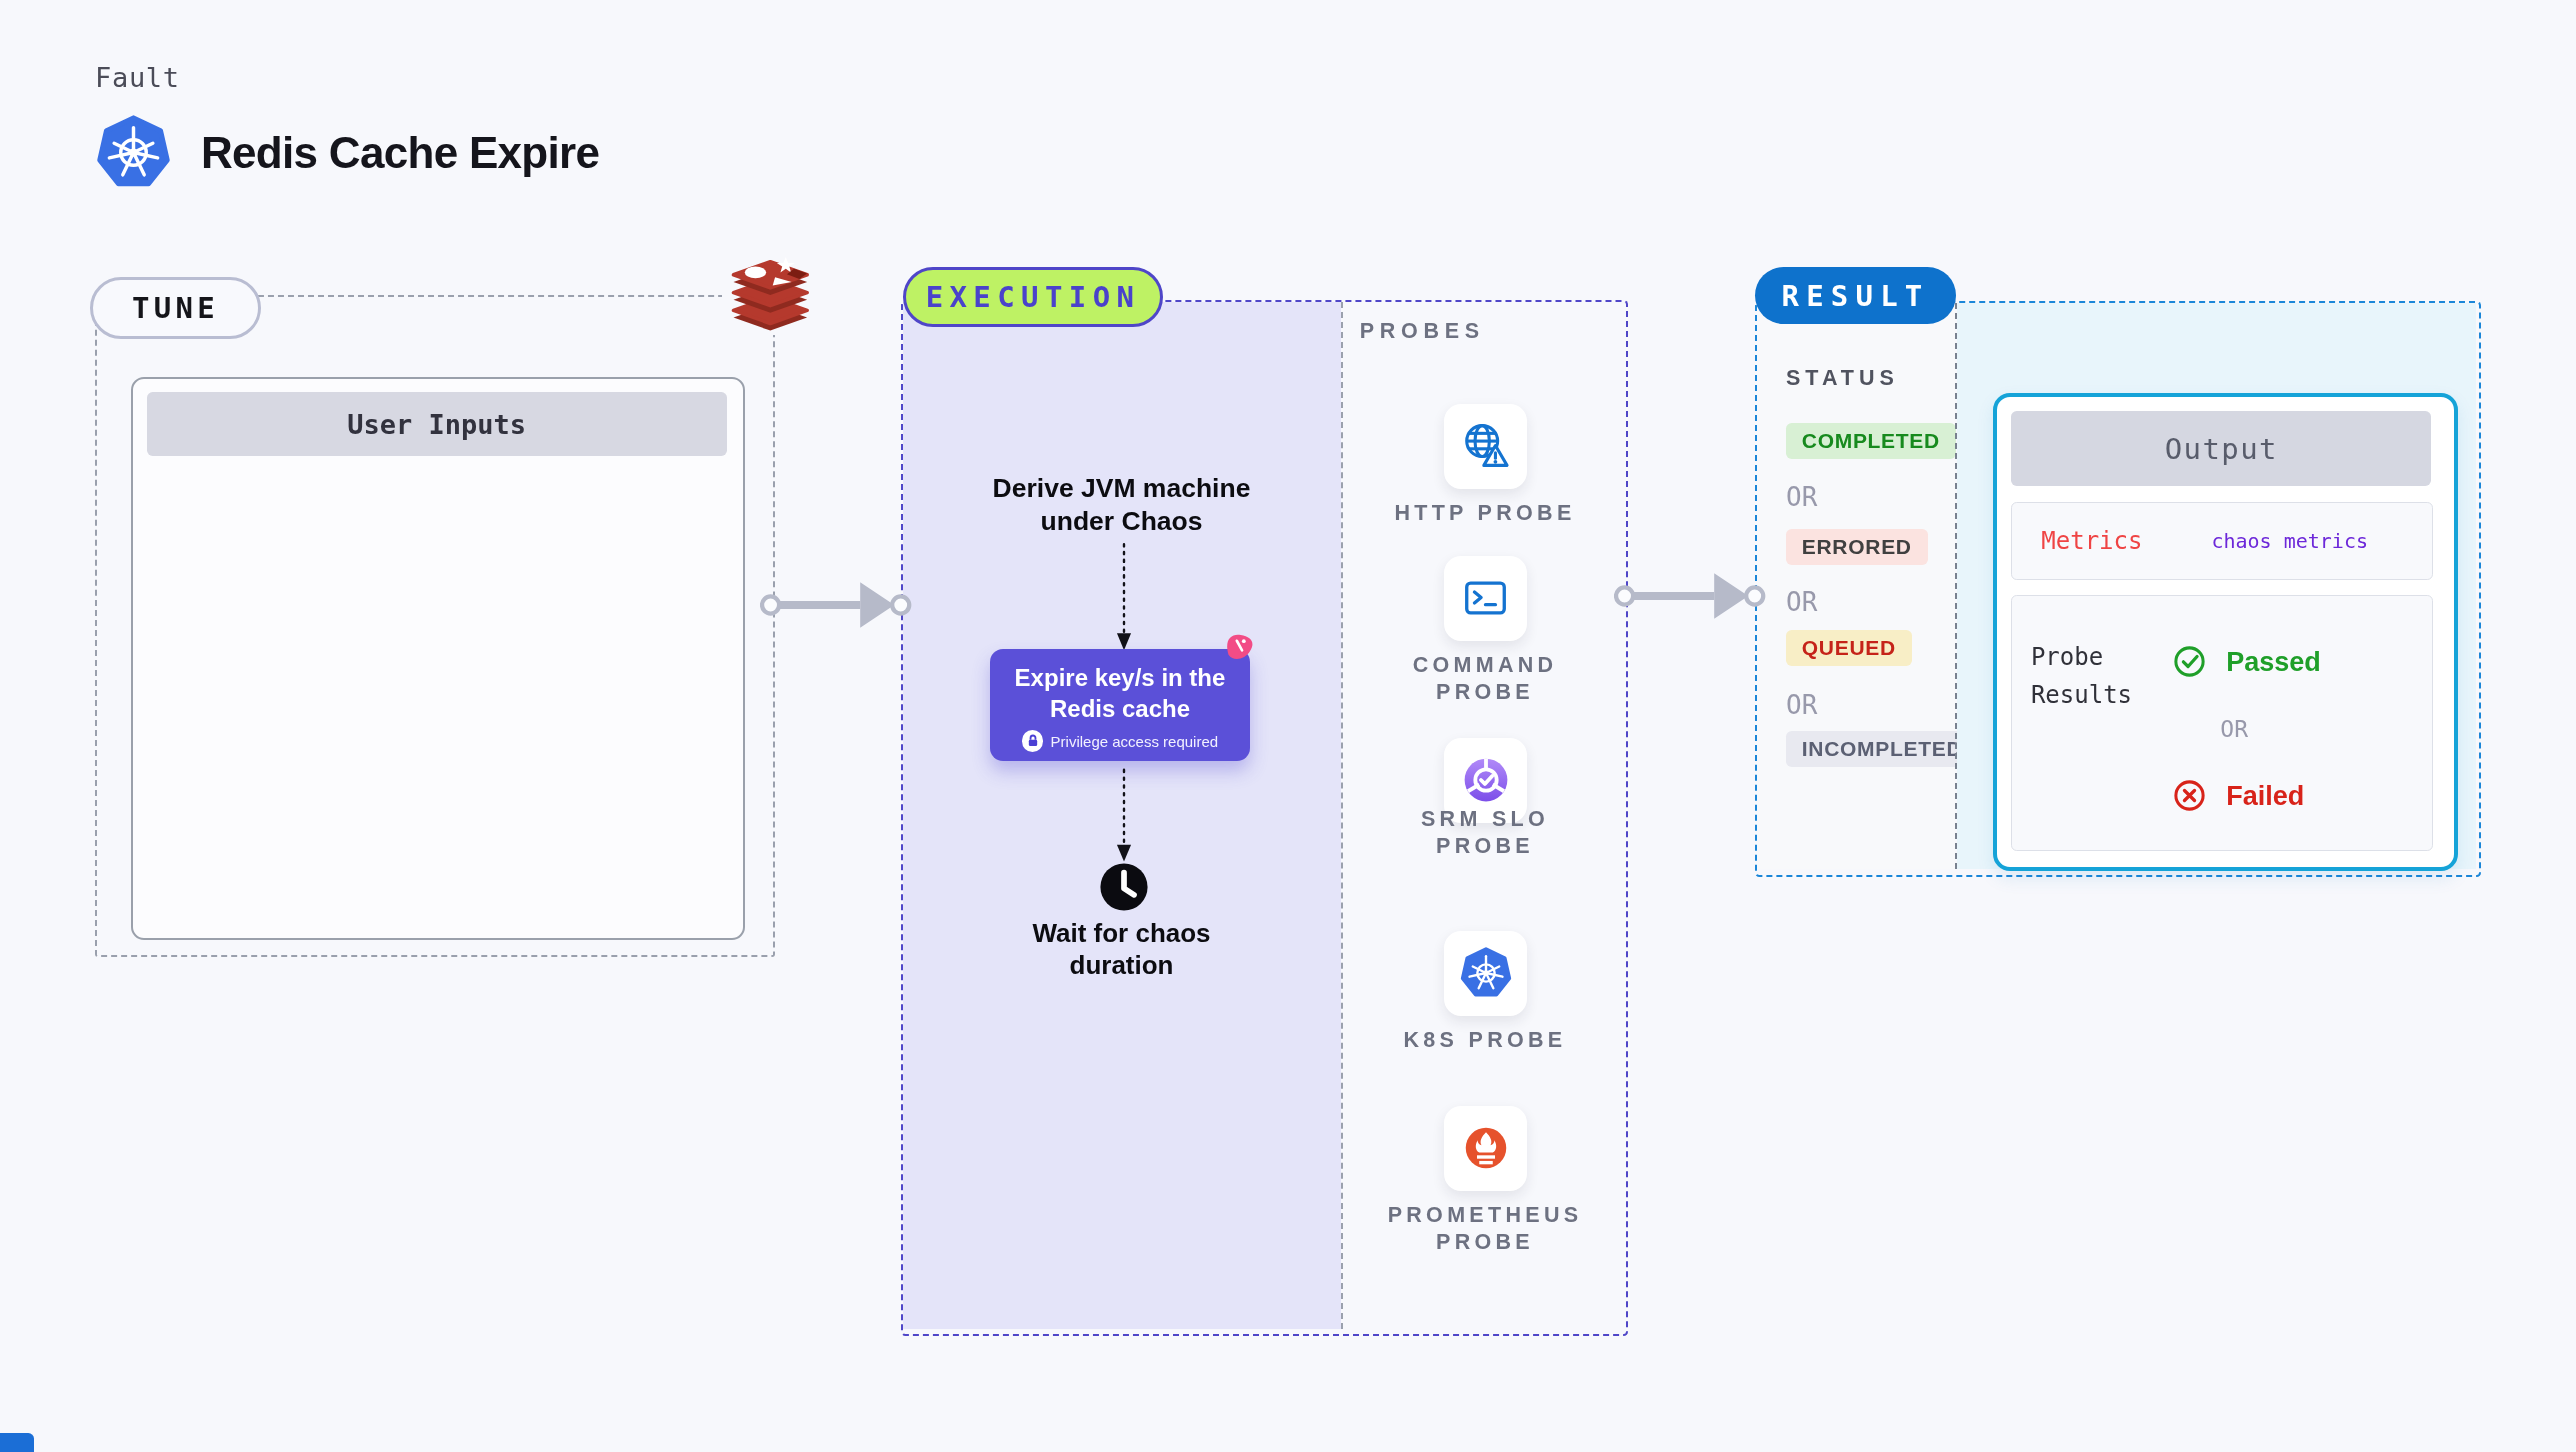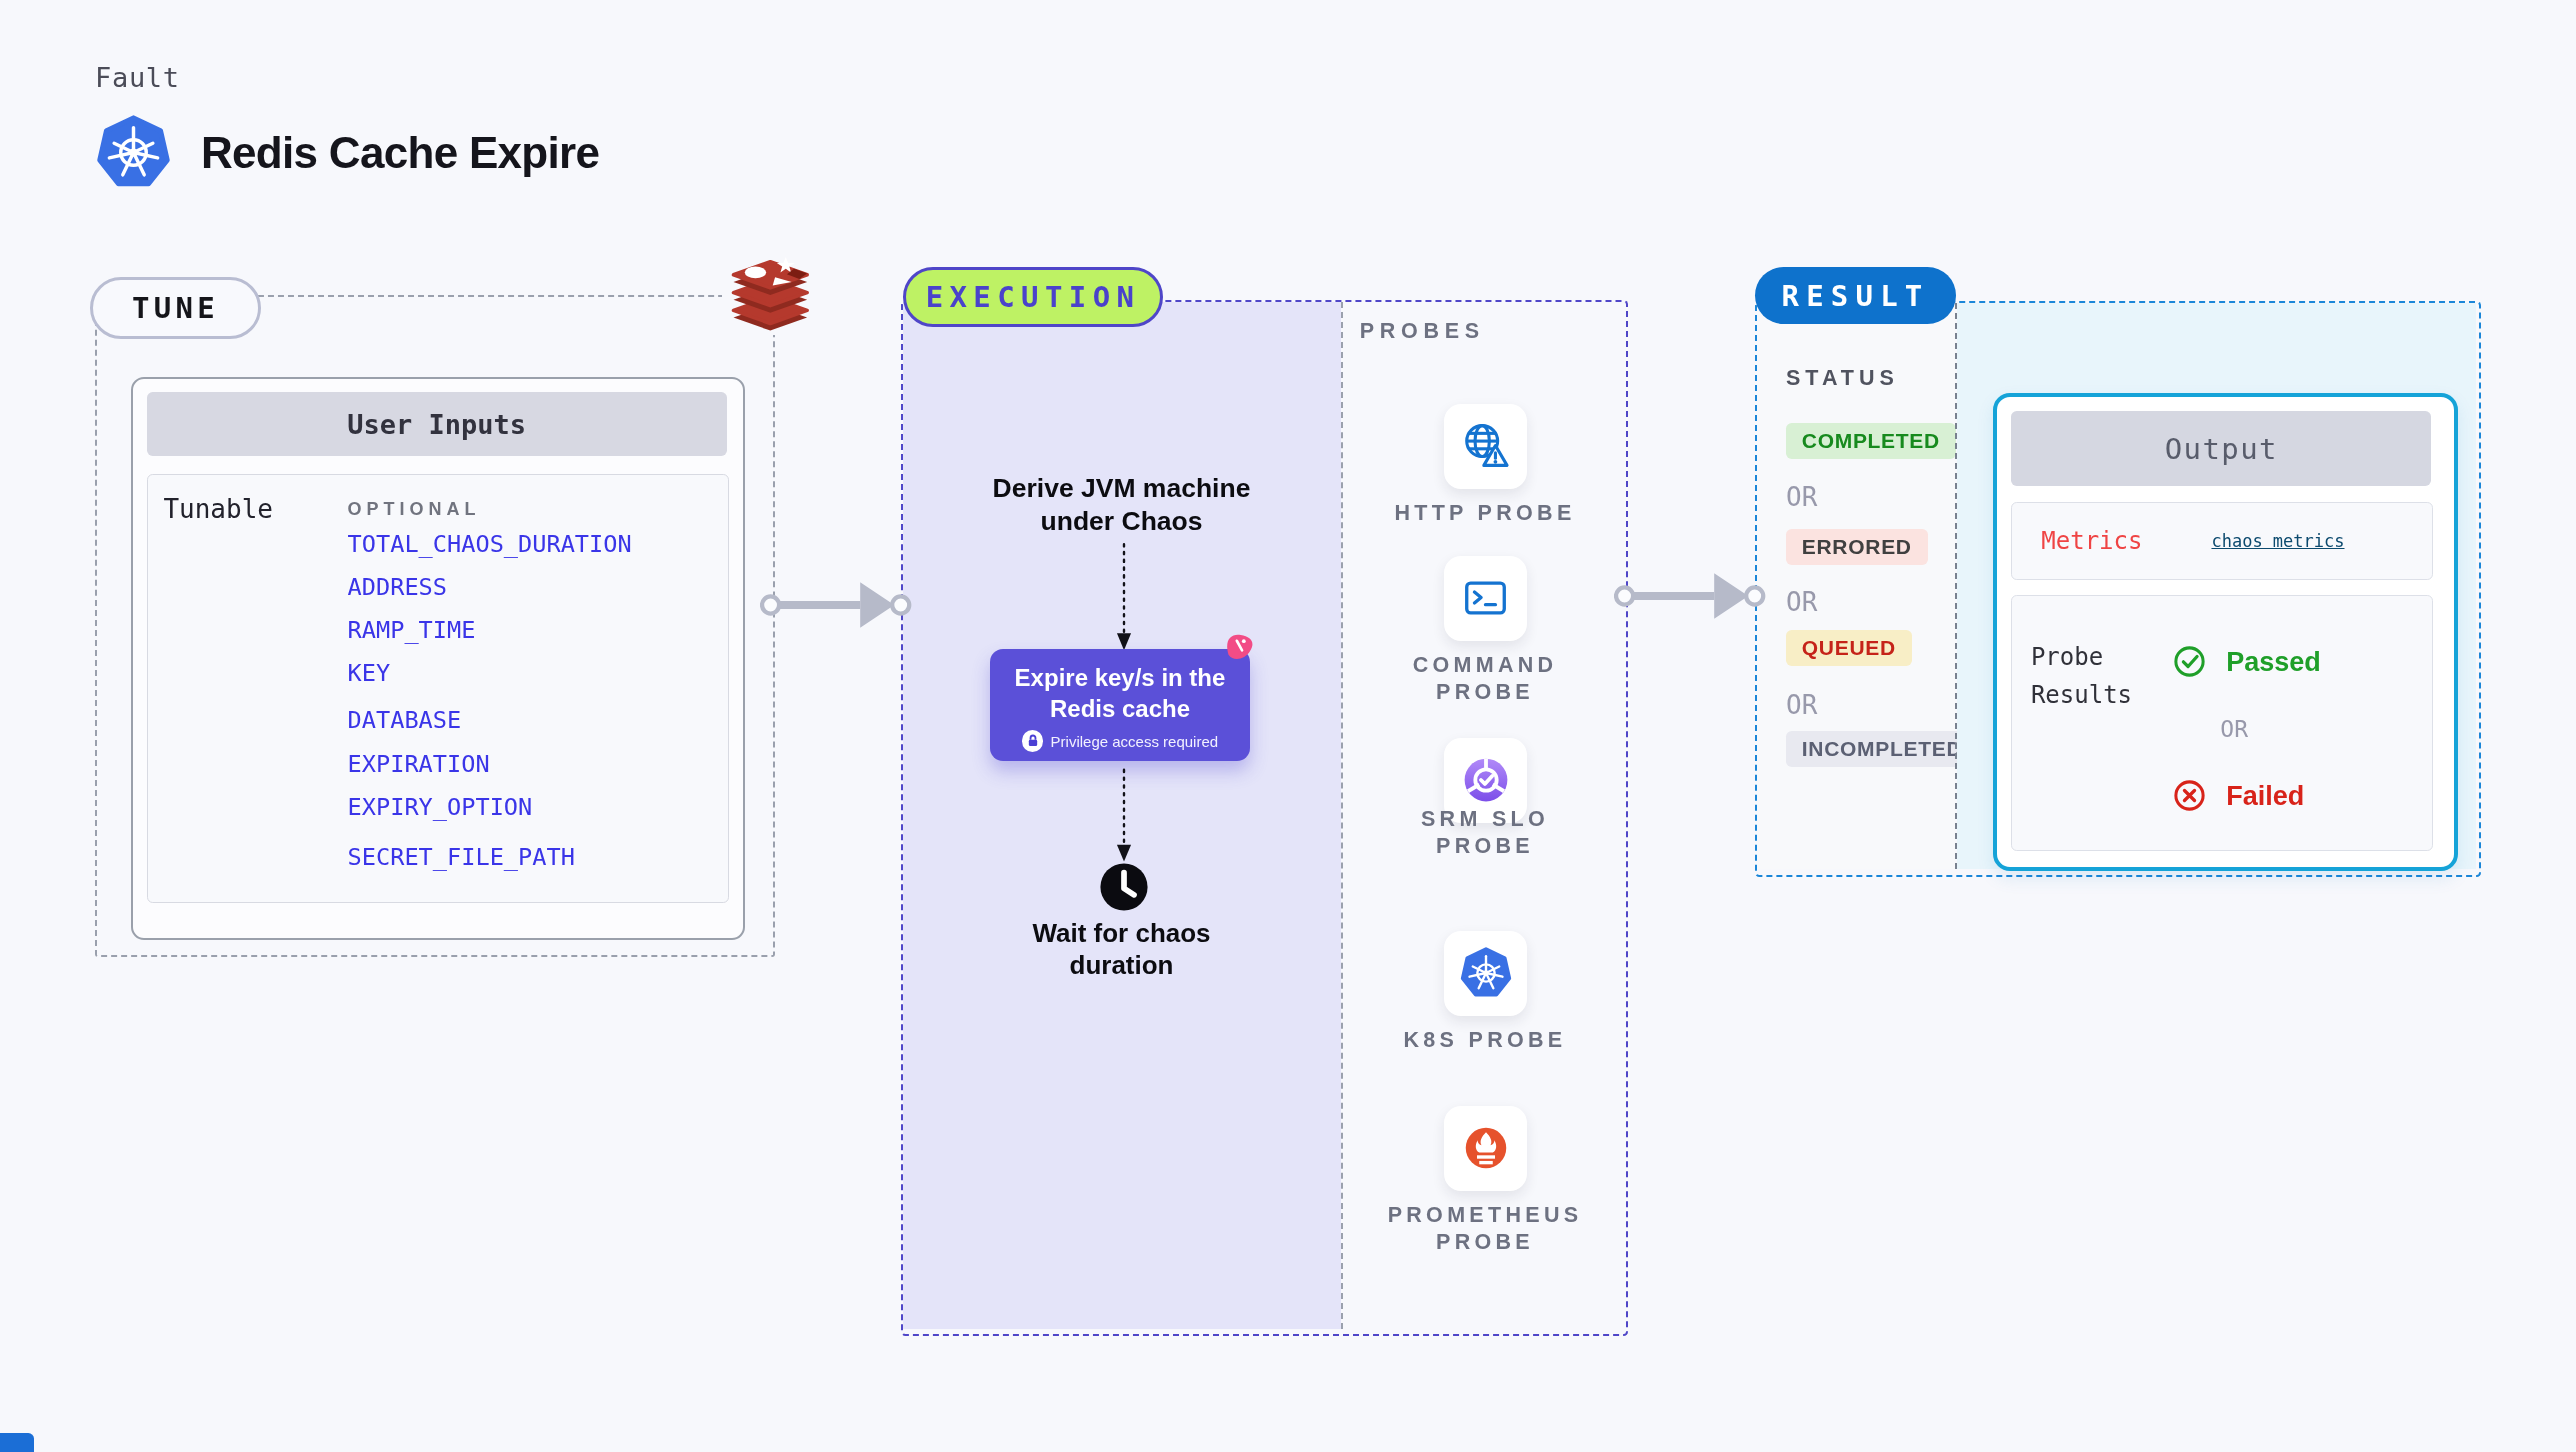--- a/index.html
+++ b/index.html
@@ -78,21 +78,21 @@
   .badge-gray{background:#e8e9f0;color:#5b6073;}
   .or-text{left:29px;font-size:26px;color:#9899ab;}
 
   .output-card{left:236px;top:90px;width:457px;height:470px;background:#ffffff;border:4.3px solid #15a3d8;border-radius:17px;
     box-shadow:0 7.2px 17px rgba(21,120,190,0.10);}
   .output-header{left:14.3px;top:14.3px;width:420px;height:75px;background:#d5d7e1;border-radius:5.7px;
     display:flex;align-items:center;justify-content:center;font-size:29px;color:#585c6b;letter-spacing:1.4px;}
   .output-row{left:14.3px;width:420px;background:#f8f9fc;border:1.4px solid #dde0e8;border-radius:5.7px;}
   .row-metrics{top:105px;height:76px;display:flex;align-items:center;}
   .metrics-label{margin-left:29px;font-size:24px;color:#ef4444;}
-  .metrics-value{margin-left:69px;font-size:17px;color:#0c4a6e;text-decoration:underline;}
+  .metrics-value{margin-left:69px;font-size:20px;color:#6d28d9;}
   .row-probe{top:198px;height:254px;}
   .probe-results-label{left:18.6px;top:42px;font-size:24px;line-height:38px;color:#303139;}
   .passed-row,.failed-row{display:flex;align-items:center;gap:20px;}
   .passed-row{left:161px;top:49px;}
   .failed-row{left:161px;top:183px;}
   .passed-text{font-size:27px;font-weight:700;color:#1f9f29;}
   .failed-text{font-size:27px;font-weight:700;color:#d8231a;}
   .probe-or{left:208px;top:120px;font-size:23px;color:#9899ab;}
 
   .bottom-chrome{left:0;top:1433px;width:34px;height:19.3px;background:#1b6ed6;border-top-right-radius:5.7px;}
@@ -116,32 +116,20 @@
       <line x1="50" y1="50" x2="24.2" y2="37.6"></line>
     </g>
     <circle cx="50" cy="50" r="5.5" fill="#ffffff"></circle>
   </svg>
 </div>
 <div class="abs page-title">Redis Cache Expire</div>
 
 <div class="abs tune-rect">
   <div class="abs ui-card">
     <div class="abs ui-header mono">User Inputs</div>
-    <div class="abs ui-panel">
-      <div class="abs mono tunable-label">Tunable</div>
-      <div class="abs optional-label">OPTIONAL</div>
-      <div class="abs mono param" style="top:55px">TOTAL_CHAOS_DURATION</div>
-      <div class="abs mono param" style="top:98px">ADDRESS</div>
-      <div class="abs mono param" style="top:141px">RAMP_TIME</div>
-      <div class="abs mono param" style="top:184px">KEY</div>
-      <div class="abs mono param" style="top:231px">DATABASE</div>
-      <div class="abs mono param" style="top:275px">EXPIRATION</div>
-      <div class="abs mono param" style="top:318px">EXPIRY_OPTION</div>
-      <div class="abs mono param" style="top:368px">SECRET_FILE_PATH</div>
-    </div>
   </div>
 </div>
 <div class="abs pill pill-tune mono">TUNE</div>
 
 <div class="abs redis-icon">
   <svg width="95" height="82" viewBox="0 0 160 134">
 
     <polygon points="78,88 140,110 78,132 16,110" fill="#8f2a1f"></polygon>
     <polygon points="78,76 140,98 78,120 16,98" fill="#b5392d" stroke="#b5392d" stroke-width="6" stroke-linejoin="round"></polygon>
 

